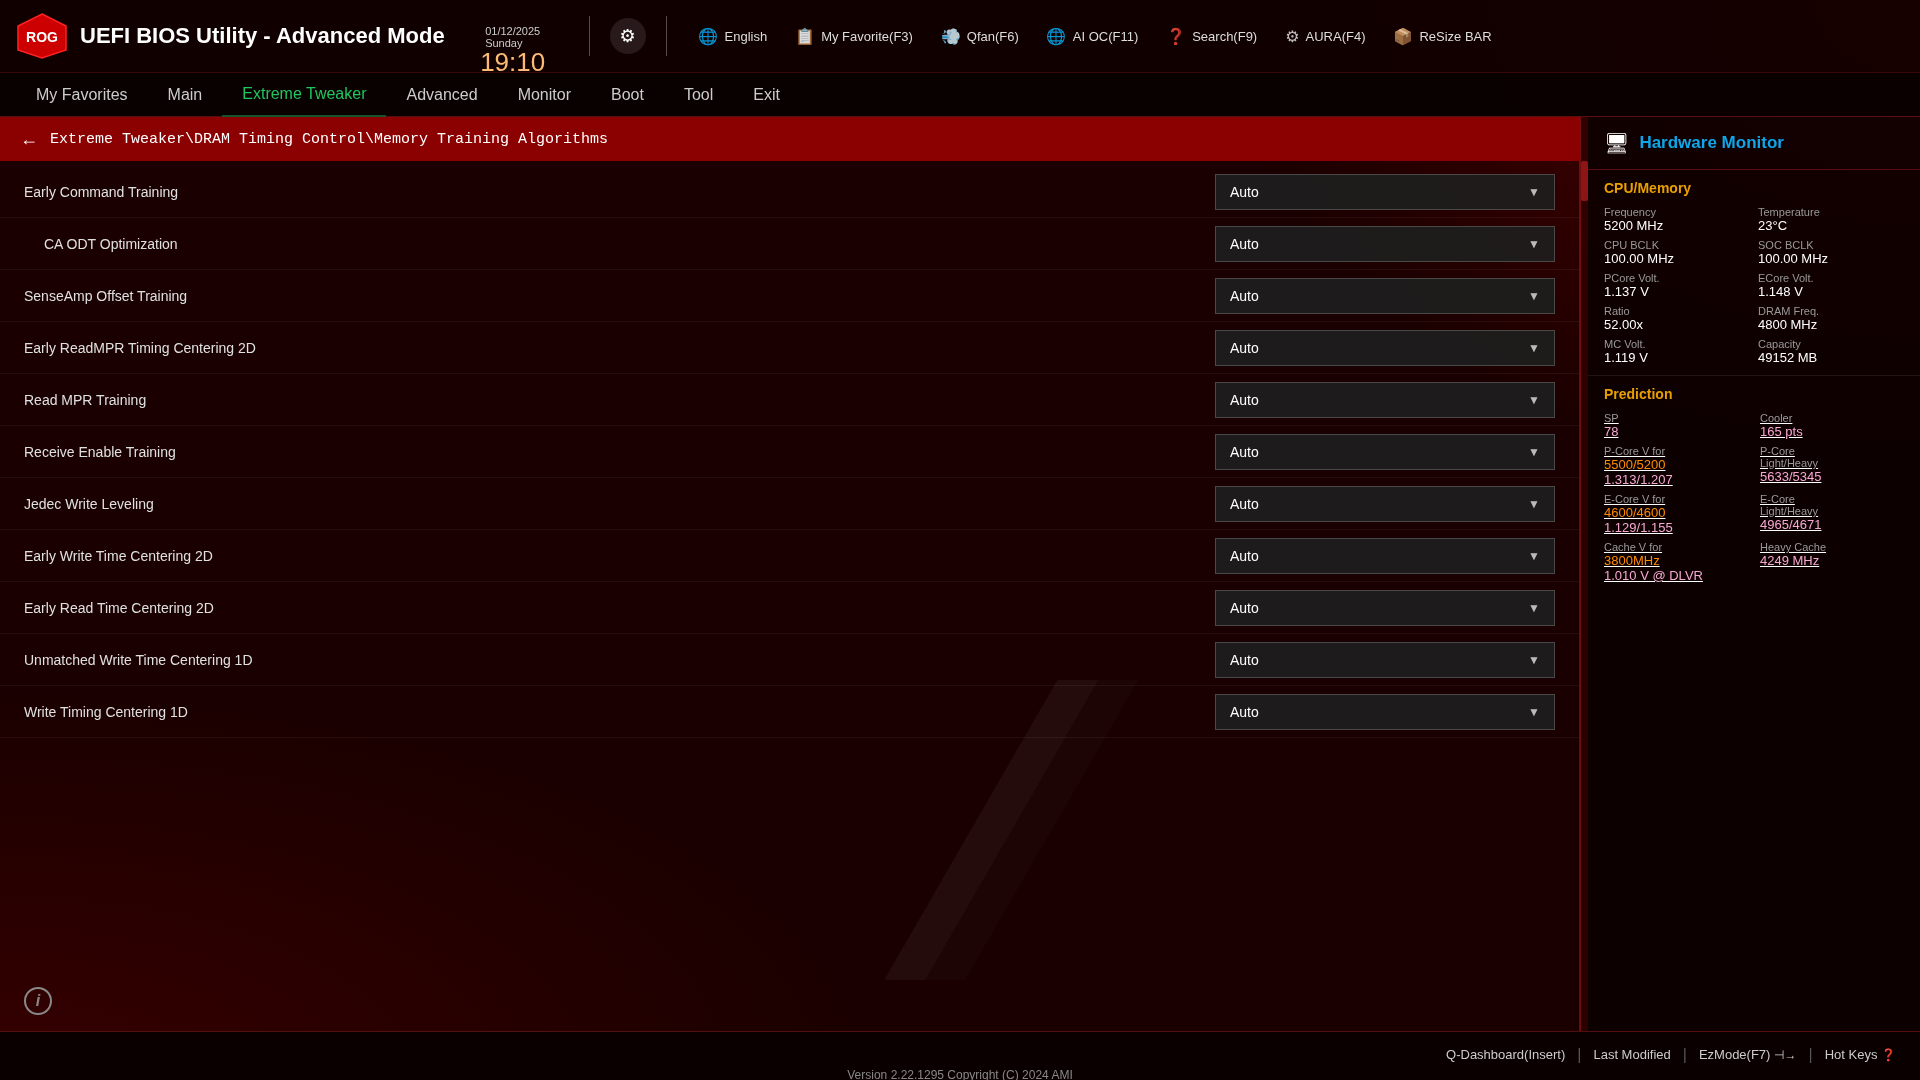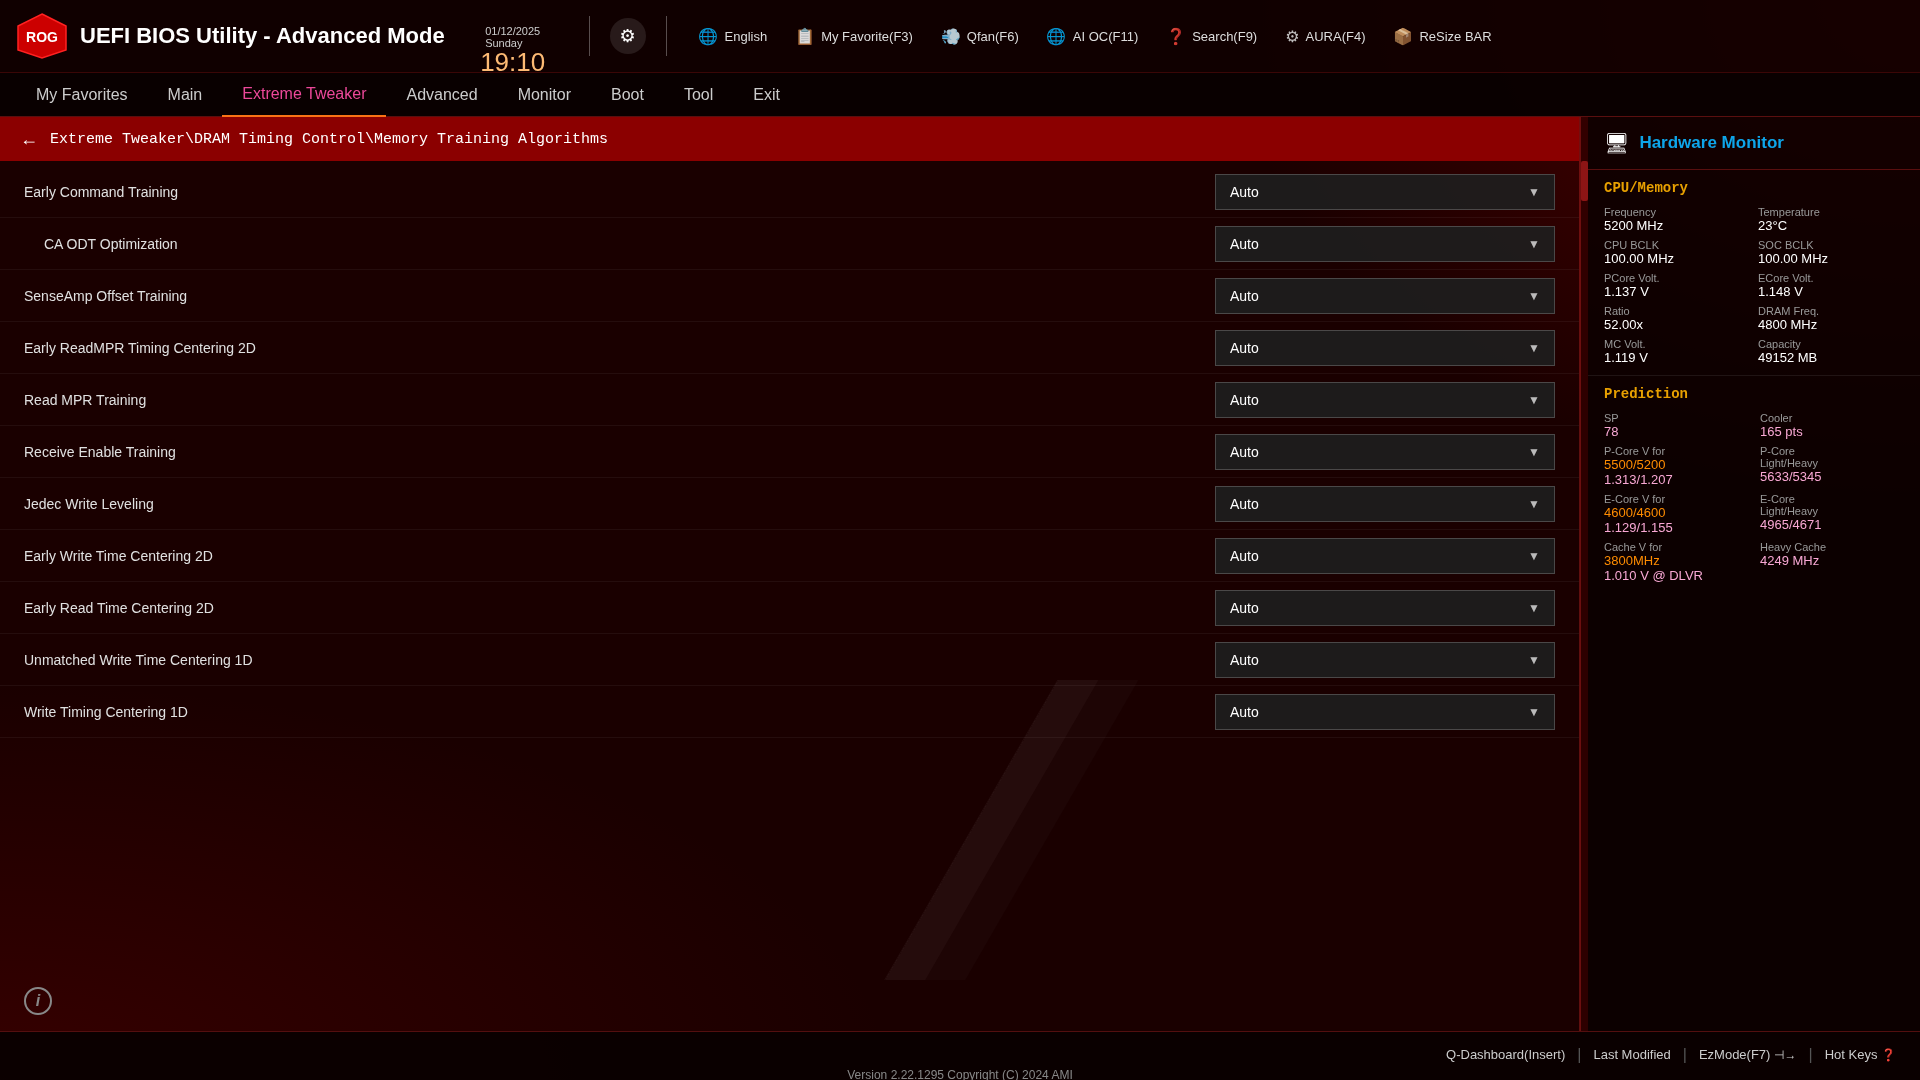--- a/index.html
+++ b/index.html
@@ -161,22 +161,22 @@
       padding: 0 20px;
       height: 44px;
       display: flex;
       align-items: center;
       font-size: 16px;
       color: #ccc;
       cursor: pointer;
       position: relative;
     }
     .nav-item.active {
-      color: #ec4899;
-      border-bottom: 2px solid #f97316;
+      color: #22c55e;
+      border-bottom: 2px solid #14532d;
     }
 
     
     .main-content {
       position: relative;
       z-index: 5;
       display: flex;
       height: calc(1080px - 72px - 44px - 50px);
     }
 
@@ -294,21 +294,20 @@
 
     .hw-section {
       padding: 10px 16px;
       border-bottom: 1px solid rgba(255,255,255,0.08);
     }
     .hw-section-title {
       font-size: 14px;
       color: #e8a000;
       font-weight: 600;
       margin-bottom: 10px;
-      font-family: Liberation Mono, monospace;
     }
     .hw-grid {
       display: grid;
       grid-template-columns: 1fr 1fr;
       gap: 6px 8px;
     }
     .hw-item {}
     .hw-item-label {
       font-size: 11px;
       color: #999;
@@ -319,20 +318,21 @@
       font-weight: 500;
     }
 
     .prediction-section {
       padding: 10px 16px;
     }
     .pred-grid {
       display: grid;
       grid-template-columns: 1fr 1fr;
       gap: 6px 12px;
+      text-decoration: underline;
     }
     .pred-item-label {
       font-size: 11px;
       color: #999;
     }
     .pred-item-value {
       font-size: 13px;
       color: #f9a8d4;
     }
     .pred-item-value.orange {

